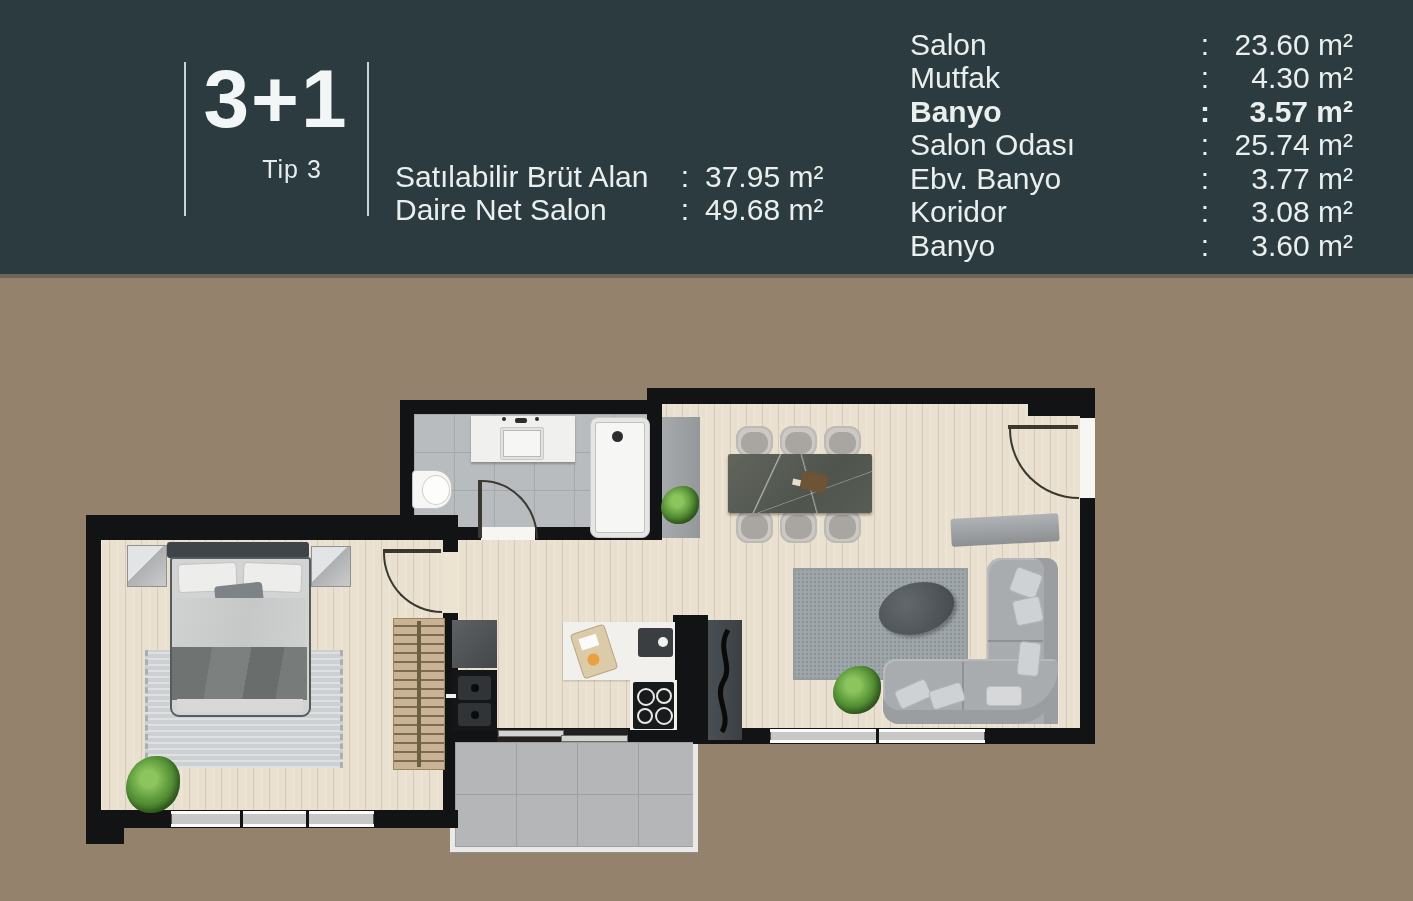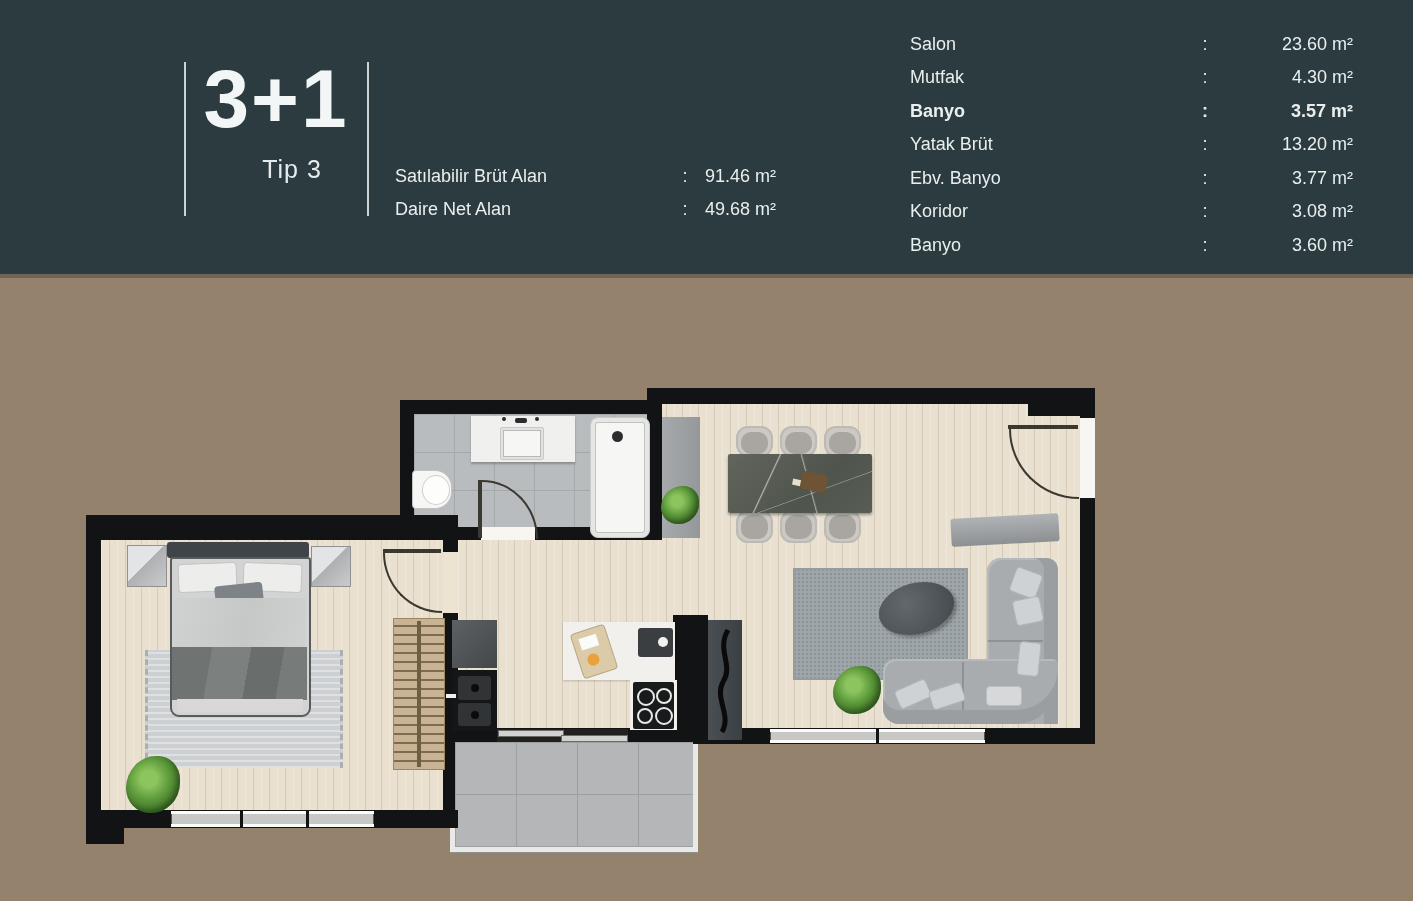--- a/index.html
+++ b/index.html
@@ -7,21 +7,21 @@
     width:1413px;height:901px;position:relative;overflow:hidden;
     background:#94826d;
     font-family:"Liberation Sans", sans-serif;
   }
   .abs{position:absolute;}
   
   .header{position:absolute;left:0;top:0;width:1413px;height:274px;background:#2c3b3f;border-bottom:4px solid #6f6557;}
   .vline{position:absolute;width:2px;background:#ccd3d3;}
   .type-big{position:absolute;color:#f3f6f6;font-weight:700;font-size:82px;letter-spacing:2px;text-align:center;}
   .type-sub{position:absolute;color:#e6ecec;font-size:25px;letter-spacing:1px;text-align:center;}
-  .hrow{position:absolute;display:grid;color:#e9efee;font-size:18px;line-height:33px;height:33px;white-space:nowrap;}
+  .hrow{position:absolute;display:grid;color:#e9efee;font-size:30px;line-height:33px;height:33px;white-space:nowrap;}
   .hrow .lab{text-align:left;}
   .hrow .col{text-align:center;}
   .hrow .val{text-align:right;}
   
   .wall{position:absolute;background:#121315;}
   .wood{position:absolute;background-color:#e9e0cf;
     background-image:repeating-linear-gradient(90deg, rgba(255,255,255,.28) 0 1px, rgba(0,0,0,0) 1px 8px, rgba(122,102,74,.17) 8px 9px, rgba(0,0,0,0) 9px 16px);}
   .btile{position:absolute;background-color:#b9bcbe;
     background-image:linear-gradient(#a6a9ab 1px, transparent 1px),linear-gradient(90deg,#a6a9ab 1px, transparent 1px);
     background-size:40px 38px;}
@@ -44,47 +44,47 @@
 <div class="header">
   <div class="vline" style="left:184px;top:62px;height:154px;"></div>
   <div class="vline" style="left:367px;top:62px;height:154px;"></div>
 
   <div class="type-big" style="left:186px;top:52px;width:180px;">3+1</div>
   <div class="type-sub" style="left:186px;top:155px;width:176px;margin-left:18px;">Tip 3</div>
 
   <div class="hrow" style="left:395px;top:160px;grid-template-columns:282px 16px auto;">
     <span class="lab">Satılabilir Brüt Alan</span>
     <span class="col">:</span>
-    <span class="lab" style="padding-left:12px;">91.46 m²</span>
+    <span class="lab" style="padding-left:12px;">37.95 m²</span>
   </div>
   <div class="hrow" style="left:395px;top:193px;grid-template-columns:282px 16px auto;">
-    <span class="lab">Daire Net Alan</span>
+    <span class="lab">Daire Net Salon</span>
     <span class="col">:</span>
     <span class="lab" style="padding-left:12px;">49.68 m²</span>
   </div>
 
   <div class="hrow" style="left:910px;top:28px;grid-template-columns:287px 16px 140px;">
     <span class="lab">Salon</span>
     <span class="col">:</span>
     <span class="val">23.60 m²</span>
   </div>
   <div class="hrow" style="left:910px;top:61px;grid-template-columns:287px 16px 140px;">
     <span class="lab">Mutfak</span>
     <span class="col">:</span>
     <span class="val">4.30 m²</span>
   </div>
   <div class="hrow" style="left:910px;top:95px;grid-template-columns:287px 16px 140px;font-weight:bold;">
     <span class="lab">Banyo</span>
     <span class="col">:</span>
     <span class="val">3.57 m²</span>
   </div>
   <div class="hrow" style="left:910px;top:128px;grid-template-columns:287px 16px 140px;">
-    <span class="lab">Yatak Brüt</span>
-    <span class="col">:</span>
-    <span class="val">13.20 m²</span>
+    <span class="lab">Salon Odası</span>
+    <span class="col">:</span>
+    <span class="val">25.74 m²</span>
   </div>
   <div class="hrow" style="left:910px;top:162px;grid-template-columns:287px 16px 140px;">
     <span class="lab">Ebv. Banyo</span>
     <span class="col">:</span>
     <span class="val">3.77 m²</span>
   </div>
   <div class="hrow" style="left:910px;top:195px;grid-template-columns:287px 16px 140px;">
     <span class="lab">Koridor</span>
     <span class="col">:</span>
     <span class="val">3.08 m²</span>

